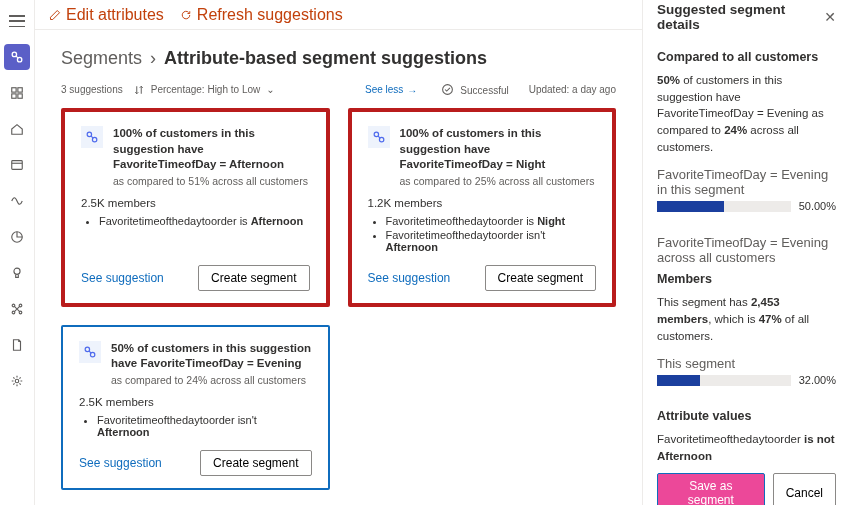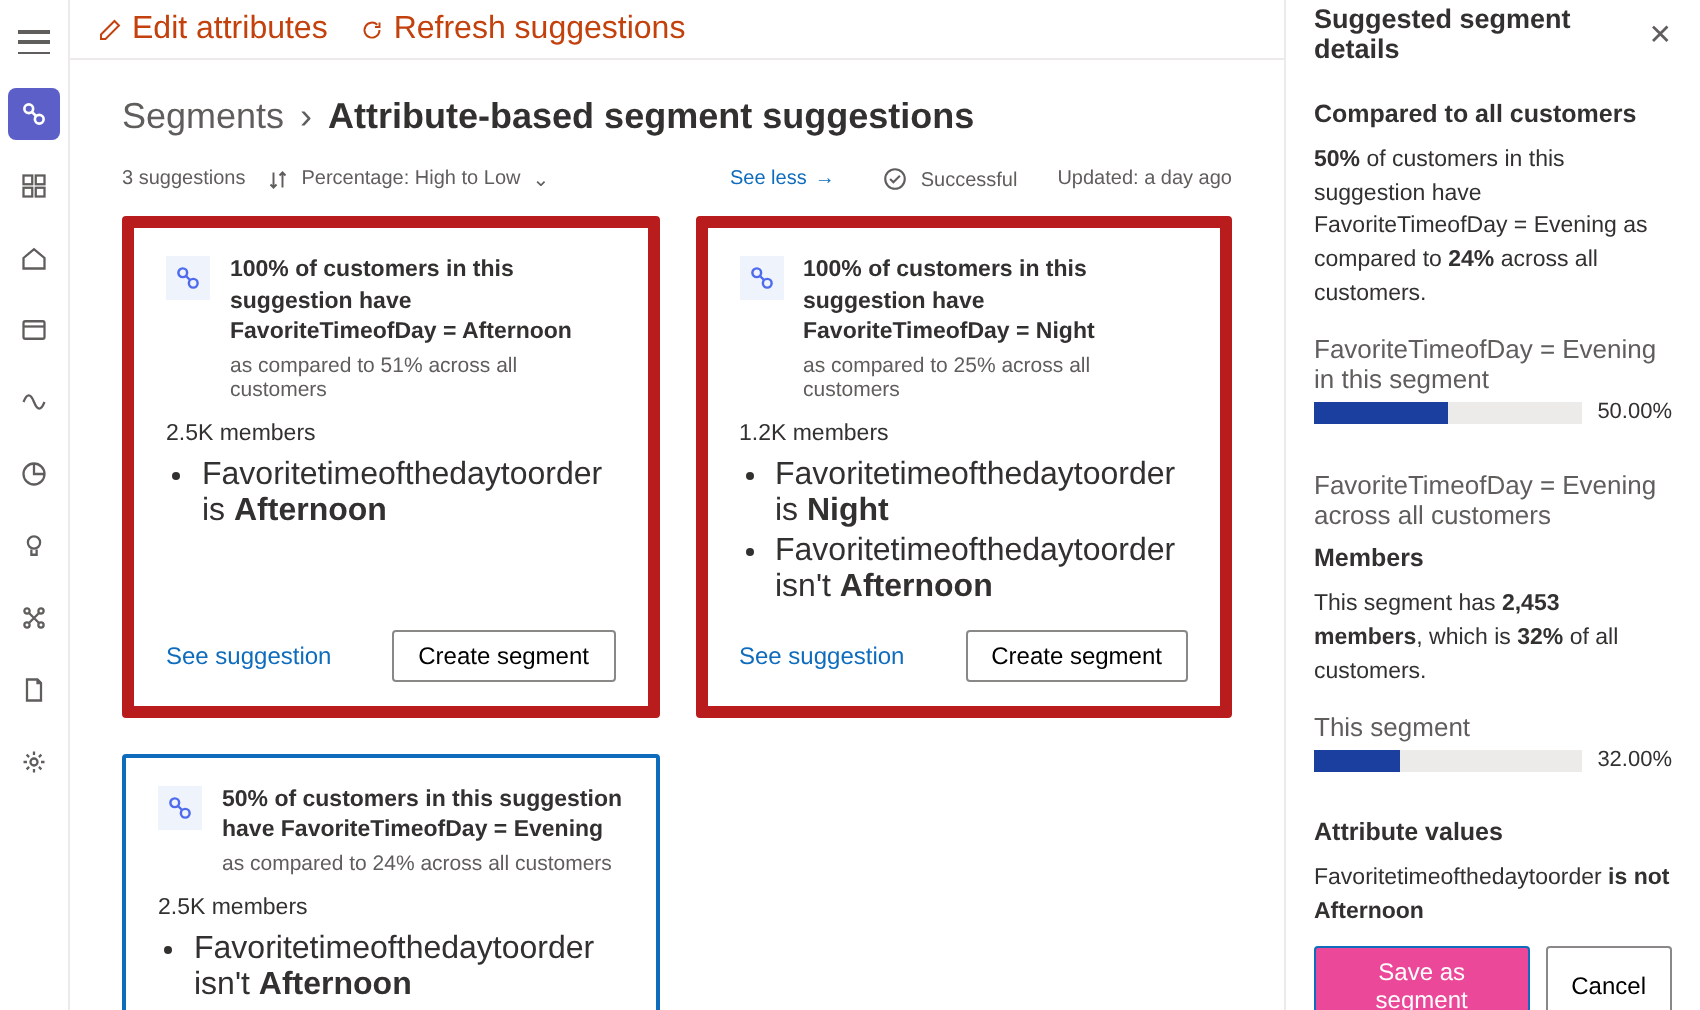--- a/index.html
+++ b/index.html
@@ -18,28 +18,28 @@
   .crumb .root { color:#605e5c; font-weight:400; }
   .crumb .cur { font-weight:600; }
   .listhead { display:flex; align-items:center; font-size:10px; color:#605e5c; margin-bottom:12px; }
   .listhead .count { margin-right:10px; }
   .listhead .sortlbl { margin-right:2px; }
   .listhead .chev { margin-left:4px; }
   .listhead .spacer { flex:1; }
   .listhead .seeless { color:#0f6cbd; cursor:pointer; display:flex; align-items:center; gap:4px; margin-right:24px; }
   .listhead .status { display:flex; align-items:flex-end; gap:6px; margin-right:20px; }
   .grid { display:grid; grid-template-columns: 1fr 1fr; gap:18px; }
-  .card { border:6px solid #b91c1c; border-radius:2px; padding:14px 16px 12px 16px; display:flex; flex-direction:column; min-height:150px; }
+  .card { border:4px solid #b91c1c; border-radius:2px; padding:14px 16px 12px 16px; display:flex; flex-direction:column; min-height:150px; }
   .card.selected { border:2px solid #0f6cbd; }
   .cardhead { display:flex; gap:10px; margin-bottom:10px; }
   .cardicon { width:22px; height:22px; background:#eef3fc; color:#4f6bed; display:flex; align-items:center; justify-content:center; font-size:12px; flex-shrink:0; }
   .cardtitle { font-size:11.5px; font-weight:600; line-height:1.35; }
   .cardsub { font-size:10.5px; color:#605e5c; margin-top:2px; }
   .members { font-size:11.5px; margin-bottom:6px; }
-  .bullets { list-style:disc; padding-left:18px; font-size:16px; color:#323130; }
+  .bullets { list-style:disc; padding-left:18px; font-size:11px; color:#323130; }
   .bullets li { margin-bottom:2px; }
   .bullets b { font-weight:600; }
   .cardactions { margin-top:auto; display:flex; align-items:center; justify-content:space-between; padding-top:10px; }
   .link { color:#0f6cbd; cursor:pointer; font-size:12px; }
   .btn { border:1px solid #8a8886; background:#fff; padding:5px 12px; font-size:12px; cursor:pointer; border-radius:2px; }
   .btn.primary { background:#ec4899; border-color:#0f6cbd; color:#fff; }
   .panel { width:208px; border-left:1px solid #edebe9; padding:2px 14px; display:flex; flex-direction:column; font-size:11.5px; }
   .panel h2 { font-size:13.5px; font-weight:600; margin-bottom:14px; display:flex; justify-content:space-between; align-items:center; }
   .panel h3 { font-size:12.5px; font-weight:600; margin-bottom:8px; margin-top:4px; }
   .panel p { font-size:11.5px; line-height:1.45; margin-bottom:8px; }
@@ -266,21 +266,21 @@
     <div class="barrow">
       <div class="bartrack">
           <div class="barfill" id="bar1" style="width: 50%;"></div>
         </div>
       <div class="barpct">50.00%</div>
     </div>
     <div class="barlabel">FavoriteTimeofDay = Evening across all customers</div>
     <div class="sep"></div>
     <h3>Members</h3>
     <p>
-      <span>This segment has </span><b>2,453 members</b><span>, which is </span><b>32%</b><span> of all customers.</span>
+      <span>This segment has </span><b>2,453 members</b><span>, which is </span><b>47%</b><span> of all customers.</span>
     </p>
     <div class="barlabel">This segment</div>
     <div class="barrow">
       <div class="bartrack">
           <div class="barfill" id="bar3" style="width: 32%;"></div>
         </div>
       <div class="barpct">32.00%</div>
     </div>
     <div class="sep"></div>
     <h3>Attribute values</h3>

